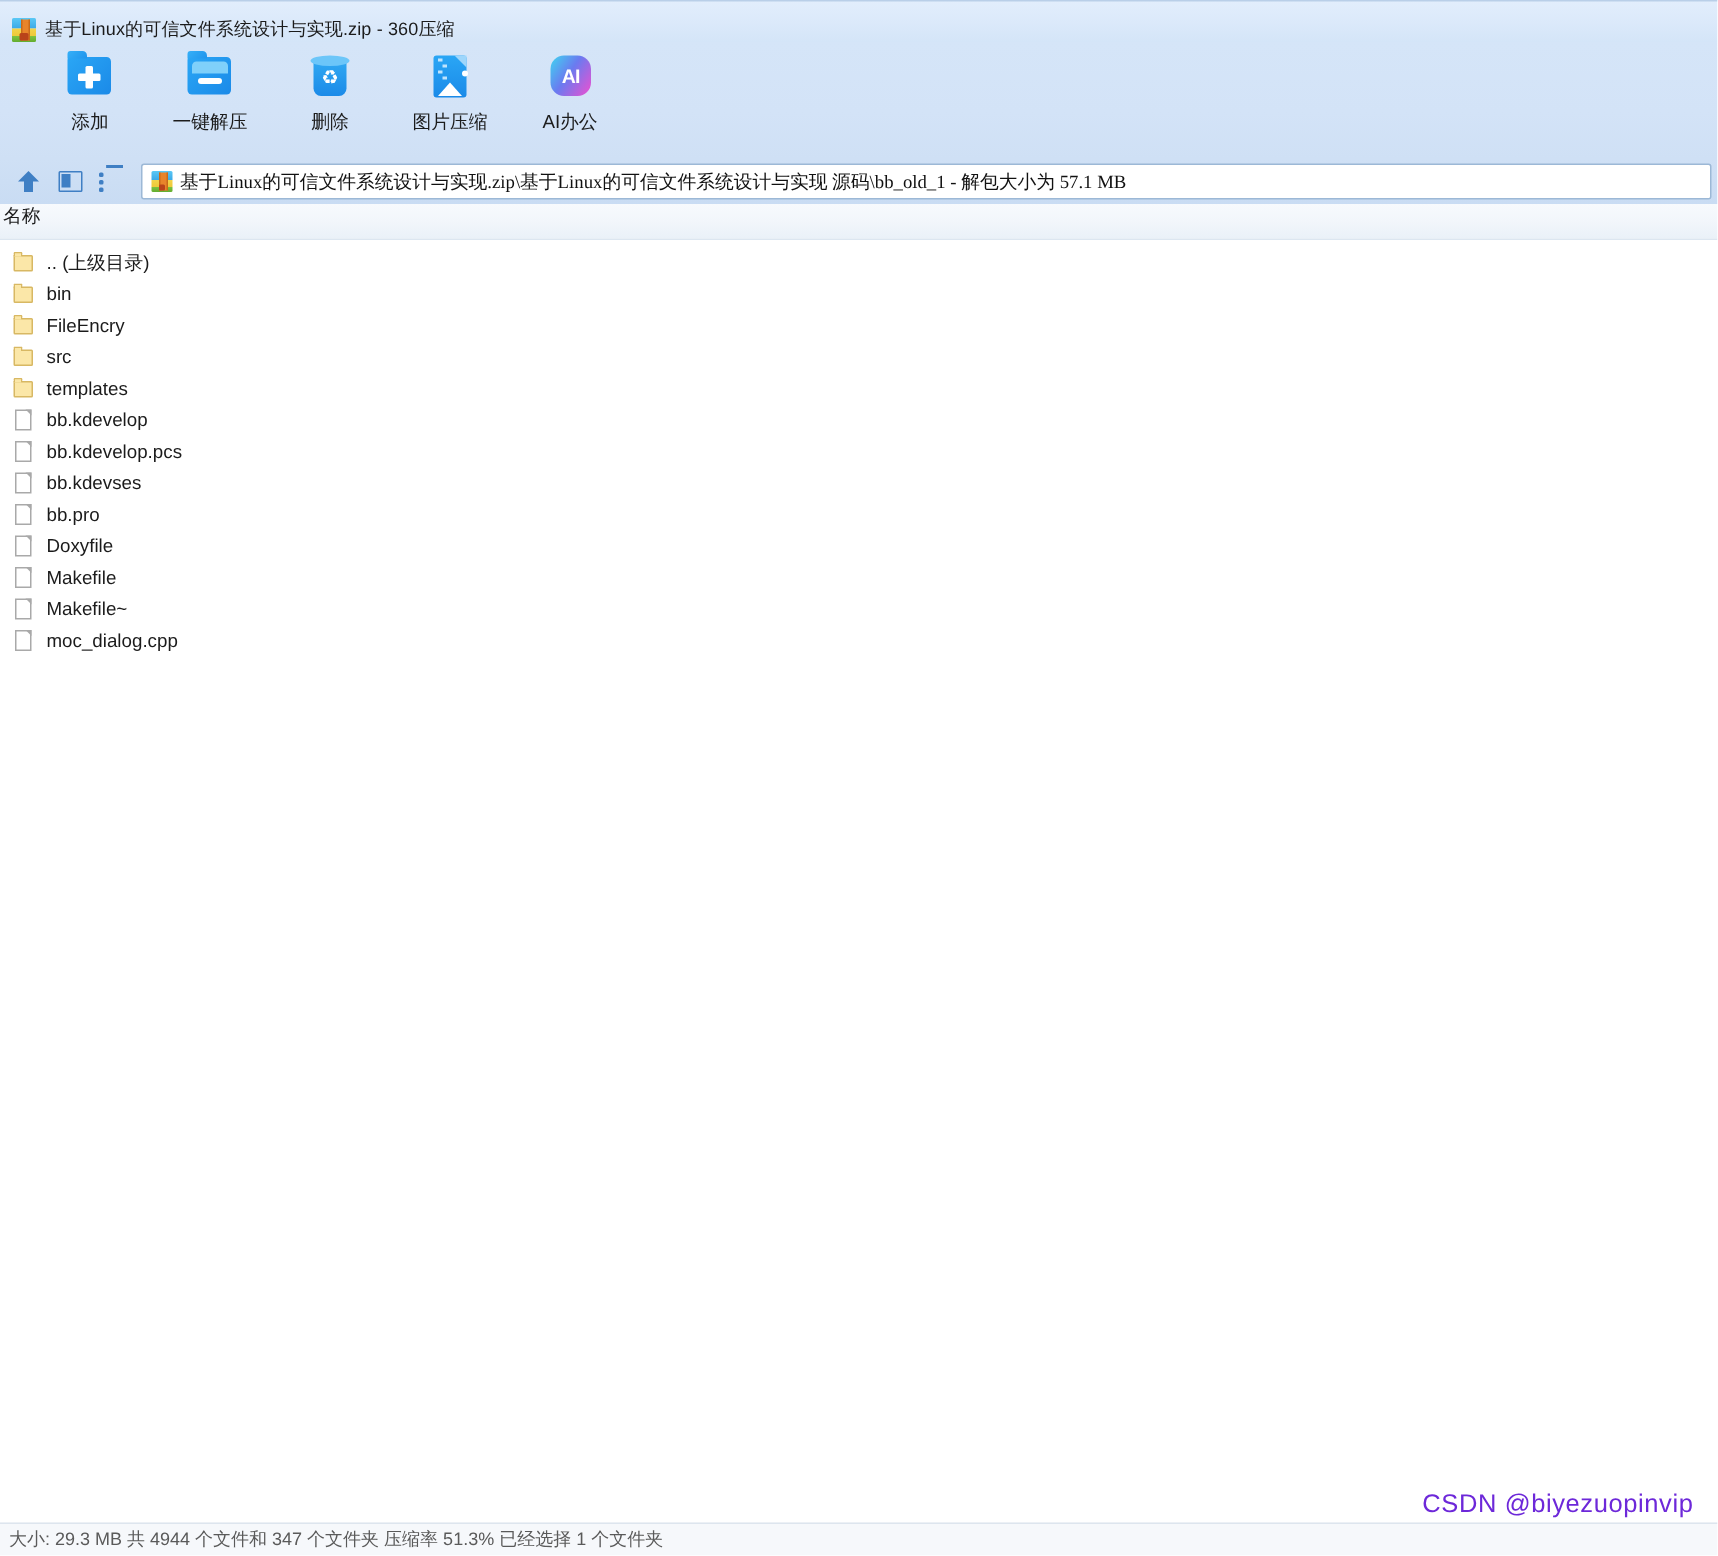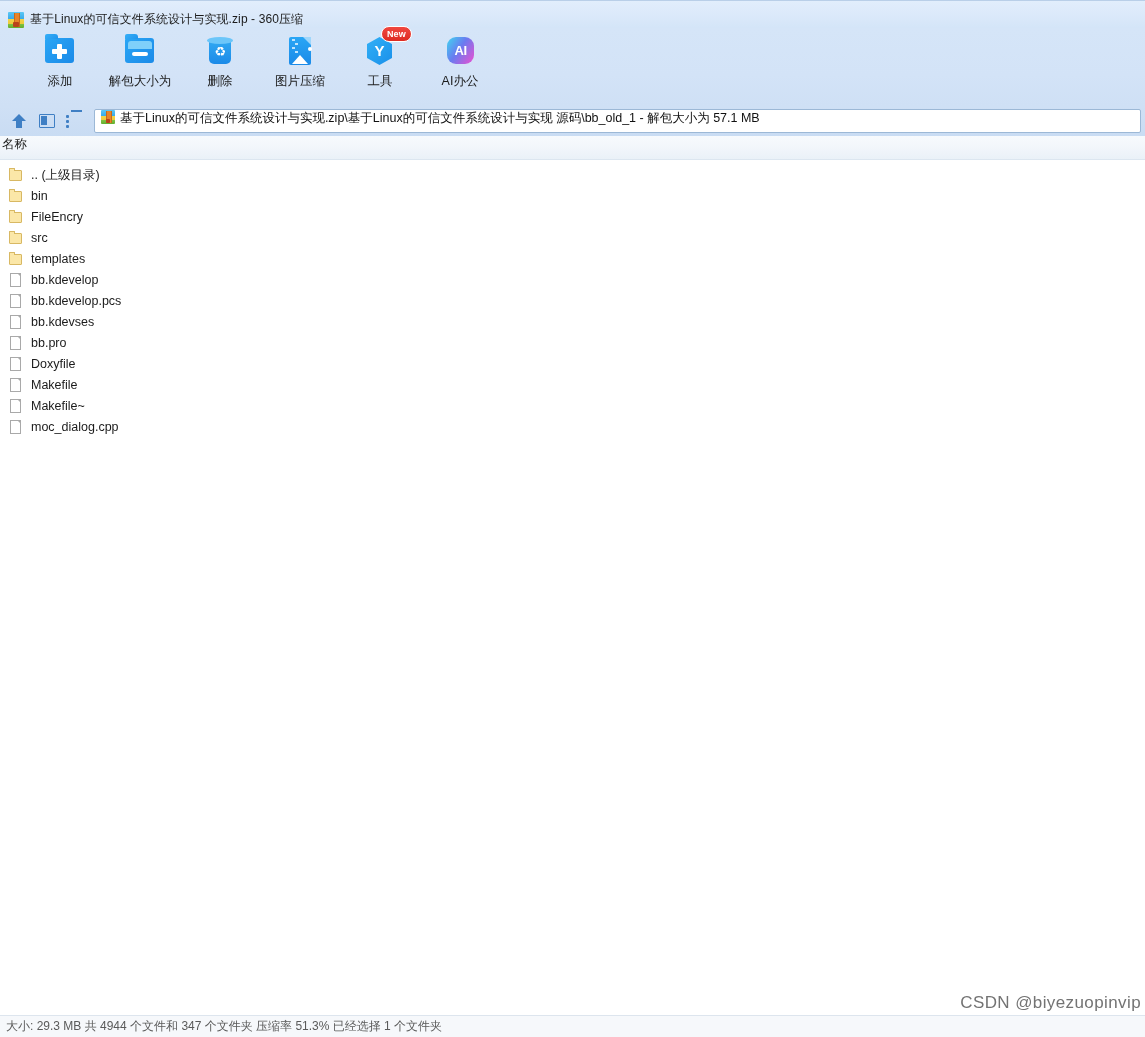--- a/index.html
+++ b/index.html
@@ -425,24 +425,26 @@
   .nav-list b:nth-of-type(2) { top: 9.5px; }
   .nav-list b:nth-of-type(3) { top: 14.5px; }
 
   .path-box {
     flex: 1;
     height: 24px;
     background: #ffffff;
     border: 1px solid #9cb8d6;
     border-radius: 2px;
     display: flex;
+    align-items: center;
     padding: 0 6px;
     box-sizing: border-box;
     margin-left: 2px;
     overflow: hidden;
+    font-family: Liberation Serif, serif;
   }
   .path-icon {
     width: 14px;
     height: 14px;
     margin-right: 5px;
     flex: none;
     position: relative;
   }
   .path-text {
     font-size: 12.5px;
@@ -557,24 +559,24 @@
   }
   .status-text {
     font-size: 12px;
     color: #5a5a5a;
     white-space: nowrap;
   }
 
   
   .watermark {
     position: absolute;
-    right: 4px;
+    right: 16px;
     bottom: 24px;
     font-size: 17px;
-    color: #737373;
+    color: #6d28d9;
     letter-spacing: 0.4px;
     pointer-events: none;
     user-select: none;
   }
 </style>
 </head>
 <body>
 
 <div class="app">
 
@@ -602,21 +604,21 @@
     </div>
 
 
     <div class="tb-btn">
       <span class="tb-icon">
         <span class="ic-folder">
             <span class="card-top"></span>
             <span class="card-bar"></span>
           </span>
       </span>
-      <span class="tb-label">解包大小为</span>
+      <span class="tb-label">一键解压</span>
     </div>
 
     <div class="tb-btn">
       <span class="tb-icon">
         <span class="bin-body"></span>
         <span class="bin-lid"></span>
         <span class="bin-recycle">♻</span>
       </span>
       <span class="tb-label">删除</span>
     </div>
@@ -631,29 +633,20 @@
             <i></i>
             <i></i>
             <i></i>
           </span>
         <span class="doc-sun"></span>
         <span class="doc-mtn"></span>
       </span>
       <span class="tb-label">图片压缩</span>
     </div>
 
-    <div class="tb-btn">
-      <span class="new-badge">New</span>
-      <span class="tb-icon">
-        <span class="hex-shadow"></span>
-        <span class="hex"></span>
-        <span class="hex-y">Y</span>
-      </span>
-      <span class="tb-label">工具</span>
-    </div>
 
     <div class="tb-btn">
       <span class="tb-icon">
         <span class="ai-sq">
             <span>AI</span>
           </span>
       </span>
       <span class="tb-label">AI办公</span>
     </div>
 

